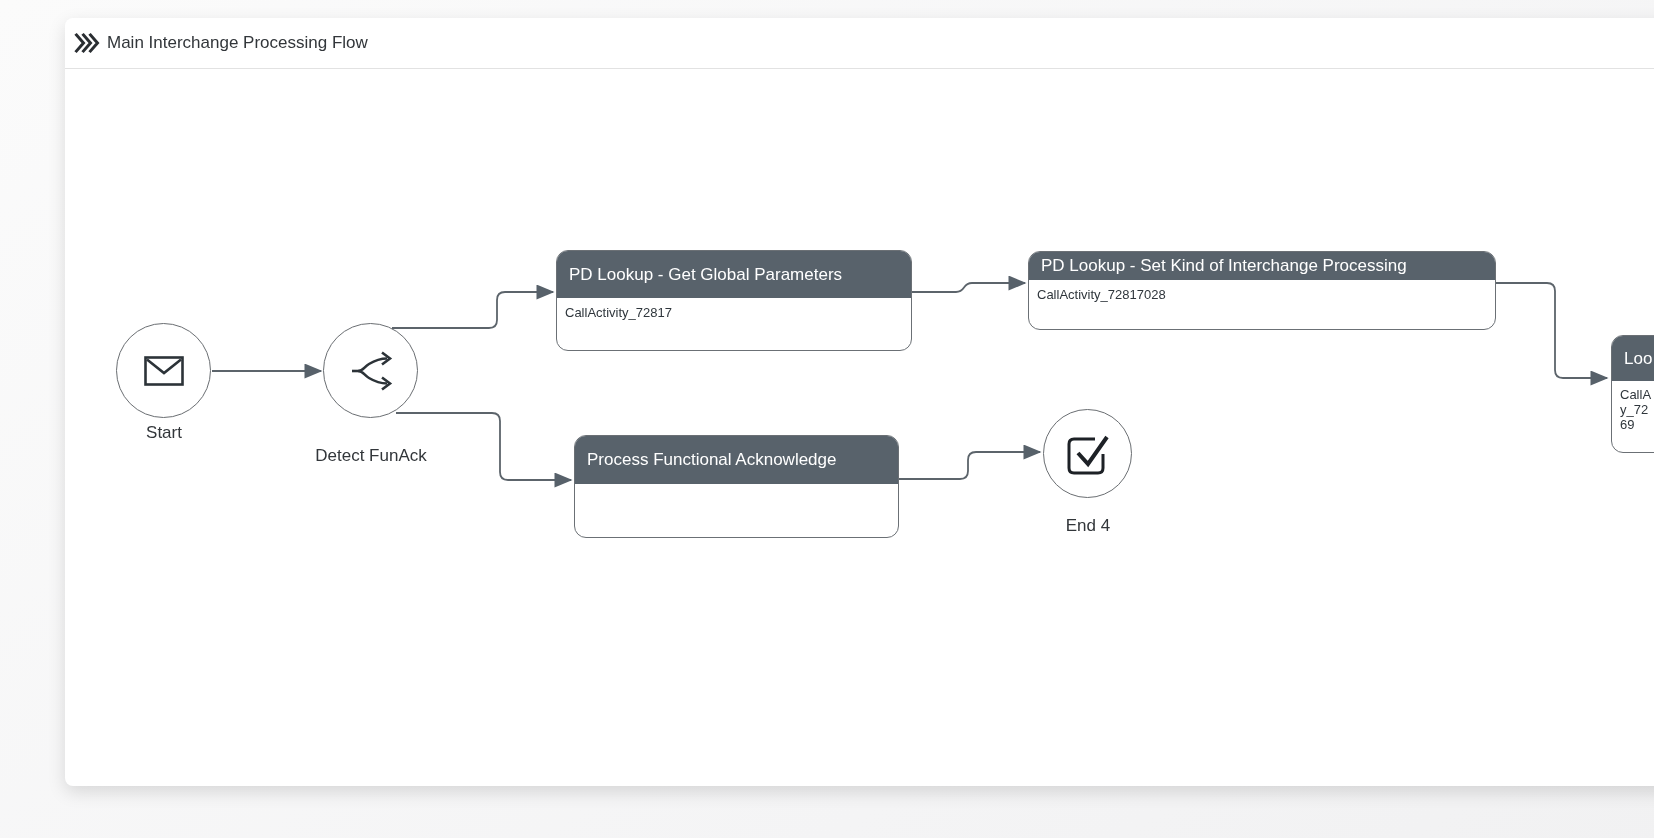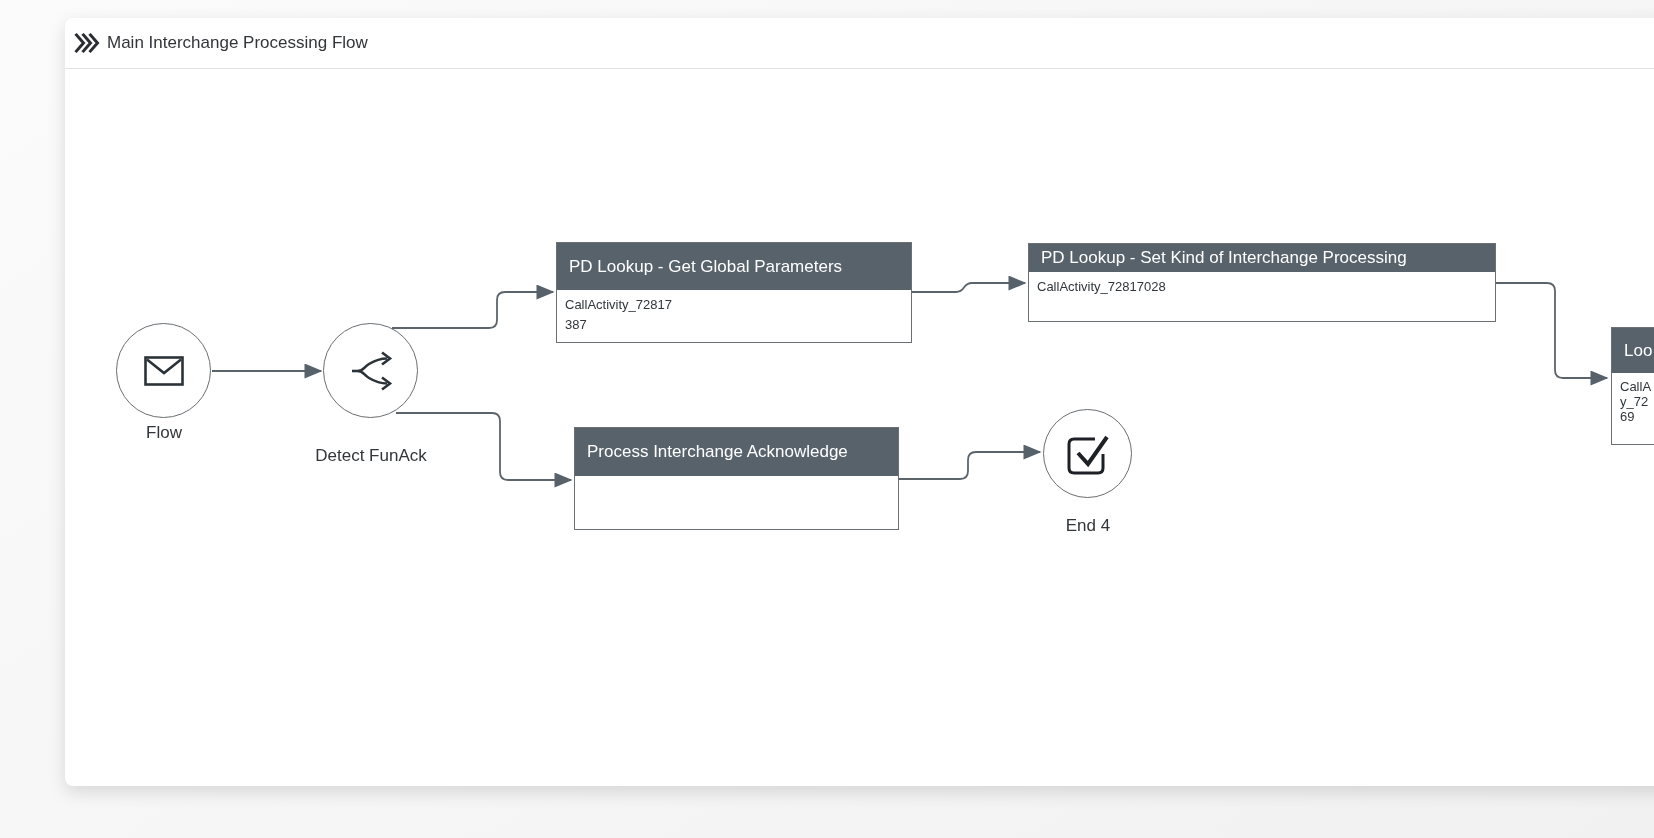--- a/index.html
+++ b/index.html
@@ -35,22 +35,22 @@
   #end{ left:1043px; top:409px; width:89px; height:89px; }
   .evt-label{
     position:absolute; transform:translateX(-50%);
     font-size:17px; color:#32363a; white-space:nowrap;
   }
   #lbl-start{ left:164px; top:423px; }
   #lbl-gateway{ left:371px; top:446px; }
   #lbl-end{ left:1088px; top:504px;margin-top:12px; }
   
   .task{
-    position:absolute; background:#fff; border:1px solid #6b7075; border-radius:0;
-    box-sizing:border-box; overflow:hidden;
+    position:absolute; background:#fff; border:1px solid #6b7075; border-radius:12px;
+    box-sizing:border-box; overflow:hidden;margin-top:8px;
   }
   .task-h{
     background:#58626b; color:#ffffff; font-size:17px;
     display:flex; align-items:center; padding:0 12px;
     white-space:nowrap; box-sizing:border-box;
   }
   .task-b{
     padding:5px 8px 0 8px; font-size:13px; line-height:20px; color:#2f363c;
     white-space:nowrap;
   }
@@ -100,52 +100,51 @@
       <path d="M1496,283 H1547 Q1555,283 1555,291 V370 Q1555,378 1563,378 H1607" marker-end="url(#arr)"></path>
     </g>
   </svg>
 
   <div id="start" class="evt">
     <svg width="42" height="32" viewBox="0 0 42 32">
       <rect x="2.5" y="2.5" width="37" height="27" fill="none" stroke="#2c3338" stroke-width="2.6"></rect>
       <path d="M4 4.5 L21 18 L38 4.5" fill="none" stroke="#2c3338" stroke-width="2.6"></path>
     </svg>
   </div>
-  <div class="evt-label" id="lbl-start">Flow</div>
+  <div class="evt-label" id="lbl-start">Start</div>
 
   <div id="gateway" class="evt">
     <svg width="48" height="48" viewBox="0 0 48 48">
       <g stroke="#2c3338" stroke-width="2.6" fill="none" stroke-linecap="butt">
         <path d="M5 24 H11"></path>
         <path d="M11 24 C16 24 17 20 22 17 C27 14 32 11.5 40 11.5"></path>
         <path d="M35 5.5 L43 11.5 L35 17.5"></path>
         <path d="M11 24 C16 24 17 28 22 31 C27 34 32 36.5 40 36.5"></path>
         <path d="M35 30.5 L43 36.5 L35 42.5"></path>
       </g>
     </svg>
   </div>
   <div class="evt-label" id="lbl-gateway">Detect FunAck</div>
 
   <div id="t1" class="task">
     <div class="task-h">PD Lookup - Get Global Parameters</div>
     <div class="task-b">
       <div>CallActivity_72817</div>
-      <div>387</div>
     </div>
   </div>
 
   <div id="t2" class="task">
     <div class="task-h">PD Lookup - Set Kind of Interchange Processing</div>
     <div class="task-b">
       <div>CallActivity_72817028</div>
     </div>
   </div>
 
   <div id="t3" class="task">
-    <div class="task-h">Process Interchange Acknowledge</div>
+    <div class="task-h">Process Functional Acknowledge</div>
   </div>
 
   <div id="t4" class="task">
     <div class="task-h">Loo</div>
     <div class="task-b">
       <div>CallA</div>
       <div>y_72</div>
       <div>69</div>
     </div>
   </div>

